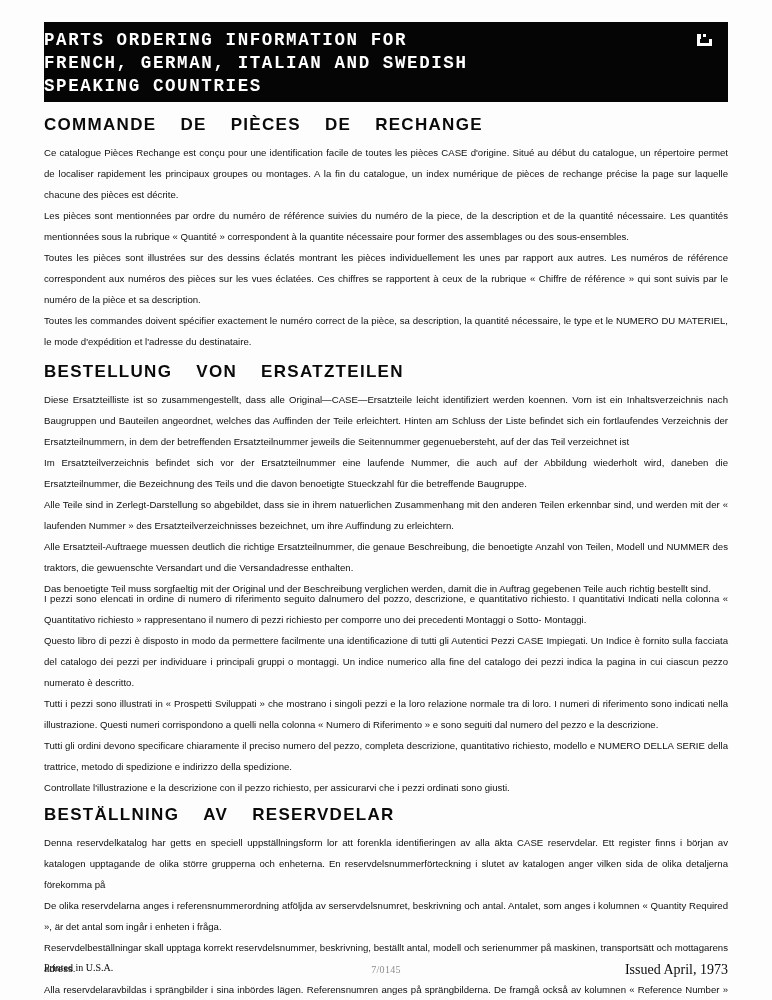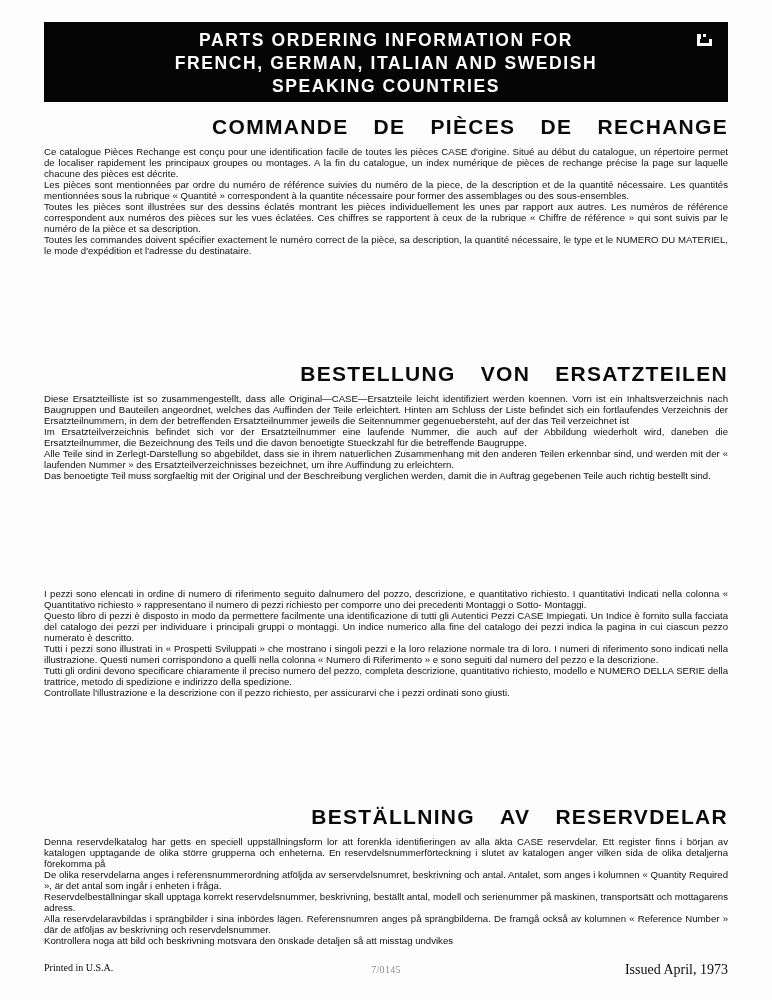--- a/index.html
+++ b/index.html
@@ -31,26 +31,25 @@
     left: 44px;
     top: 22px;
     width: 684px;
     height: 80px;
     background: #050505;
     box-sizing: border-box;
     padding-top: 7px;
   }
   .banner-line {
     color: #ffffff;
-    text-align: center;
     font-weight: bold;
     font-size: 17.5px;
     letter-spacing: 1.6px;
     line-height: 23px;
-    font-family: Liberation Sans, sans-serif;
+    font-family: Liberation Mono, monospace;
     white-space: nowrap;
   }
   .corner-mark {
     position: absolute;
     right: 14px;
     top: 12px;
     width: 17px;
     height: 13px;
     color: #ffffff;
     font-size: 13px;
@@ -80,34 +79,34 @@
     box-sizing: border-box;
   }
 
   
   .section {
     position: absolute;
     left: 44px;
     width: 684px;
   }
   .sec-head {
-    text-align: right;
+    text-align: left;
     font-weight: bold;
-    font-size: 21px;
+    font-size: 17px;
     letter-spacing: 1.3px;
     font-family: "Liberation Sans", sans-serif;
     color: #0a0a0a;
     margin: 0 0 7px 0;
     white-space: nowrap;
   }
   .sec-head .wsp { display: inline-block; width: 9px; }
 
   .para {
     font-size: 9.6px;
-    line-height: 11px;
+    line-height: 21px;
     text-align: justify;
     text-justify: inter-word;
     color: #101010;
     margin: 0;
     font-family: "Liberation Sans", sans-serif;
   }
   .para + .para { margin-top: 0px; }
 
   
   .footer {
@@ -165,20 +164,21 @@
     <p class="para">Les pièces sont mentionnées par ordre du numéro de référence suivies du numéro de la piece, de la description et de la quantité nécessaire. Les quantités mentionnées sous la rubrique « Quantité » correspondent à la quantite nécessaire pour former des assemblages ou des sous-ensembles.</p>
     <p class="para">Toutes les pièces sont illustrées sur des dessins éclatés montrant les pièces individuellement les unes par rapport aux autres. Les numéros de référence correspondent aux numéros des pièces sur les vues éclatées. Ces chiffres se rapportent à ceux de la rubrique « Chiffre de référence » qui sont suivis par le numéro de la pièce et sa description.</p>
     <p class="para">Toutes les commandes doivent spécifier exactement le numéro correct de la pièce, sa description, la quantité nécessaire, le type et le NUMERO DU MATERIEL, le mode d'expédition et l'adresse du destinataire.</p>
   </div>
 
   <div class="section" style="top:362px;">
     <h2 class="sec-head">BESTELLUNG<span class="wsp"></span> <span class="wsp"></span>VON<span class="wsp"></span> <span class="wsp"></span>ERSATZTEILEN</h2>
     <p class="para">Diese Ersatzteilliste ist so zusammengestellt, dass alle Original—CASE—Ersatzteile leicht identifiziert werden koennen. Vorn ist ein Inhaltsverzeichnis nach Baugruppen und Bauteilen angeordnet, welches das Auffinden der Teile erleichtert. Hinten am Schluss der Liste befindet sich ein fortlaufendes Verzeichnis der Ersatzteilnummern, in dem der betreffenden Ersatzteilnummer jeweils die Seitennummer gegenuebersteht, auf der das Teil verzeichnet ist</p>
     <p class="para">Im Ersatzteilverzeichnis befindet sich vor der Ersatzteilnummer eine laufende Nummer, die auch auf der Abbildung wiederholt wird, daneben die Ersatzteilnummer, die Bezeichnung des Teils und die davon benoetigte Stueckzahl für die betreffende Baugruppe.</p>
     <p class="para">Alle Teile sind in Zerlegt-Darstellung so abgebildet, dass sie in ihrem natuerlichen Zusammenhang mit den anderen Teilen erkennbar sind, und werden mit der « laufenden Nummer » des Ersatzteilverzeichnisses bezeichnet, um ihre Auffindung zu erleichtern.</p>
+    <p class="para">Alle Ersatzteil-Auftraege muessen deutlich die richtige Ersatzteilnummer, die genaue Beschreibung, die benoetigte Anzahl von Teilen, Modell und NUMMER des traktors, die gewuenschte Versandart und die Versandadresse enthalten.</p>
     <p class="para">Das benoetigte Teil muss sorgfaeltig mit der Original und der Beschreibung verglichen werden, damit die in Auftrag gegebenen Teile auch richtig bestellt sind.</p>
   </div>
 
   <div class="section" style="top:588px;">
     <p class="para">I pezzi sono elencati in ordine di numero di riferimento seguito dalnumero del pozzo, descrizione, e quantitativo richiesto. I quantitativi Indicati nella colonna « Quantitativo richiesto » rappresentano il numero di pezzi richiesto per comporre uno dei precedenti Montaggi o Sotto- Montaggi.</p>
     <p class="para">Questo libro di pezzi è disposto in modo da permettere facilmente una identificazione di tutti gli Autentici Pezzi CASE Impiegati. Un Indice è fornito sulla facciata del catalogo dei pezzi per individuare i principali gruppi o montaggi. Un indice numerico alla fine del catalogo dei pezzi indica la pagina in cui ciascun pezzo numerato è descritto.</p>
     <p class="para">Tutti i pezzi sono illustrati in « Prospetti Sviluppati » che mostrano i singoli pezzi e la loro relazione normale tra di loro. I numeri di riferimento sono indicati nella illustrazione. Questi numeri corrispondono a quelli nella colonna « Numero di Riferimento » e sono seguiti dal numero del pezzo e la descrizione.</p>
     <p class="para">Tutti gli ordini devono specificare chiaramente il preciso numero del pezzo, completa descrizione, quantitativo richiesto, modello e NUMERO DELLA SERIE della trattrice, metodo di spedizione e indirizzo della spedizione.</p>
     <p class="para">Controllate l'illustrazione e la descrizione con il pezzo richiesto, per assicurarvi che i pezzi ordinati sono giusti.</p>
   </div>

